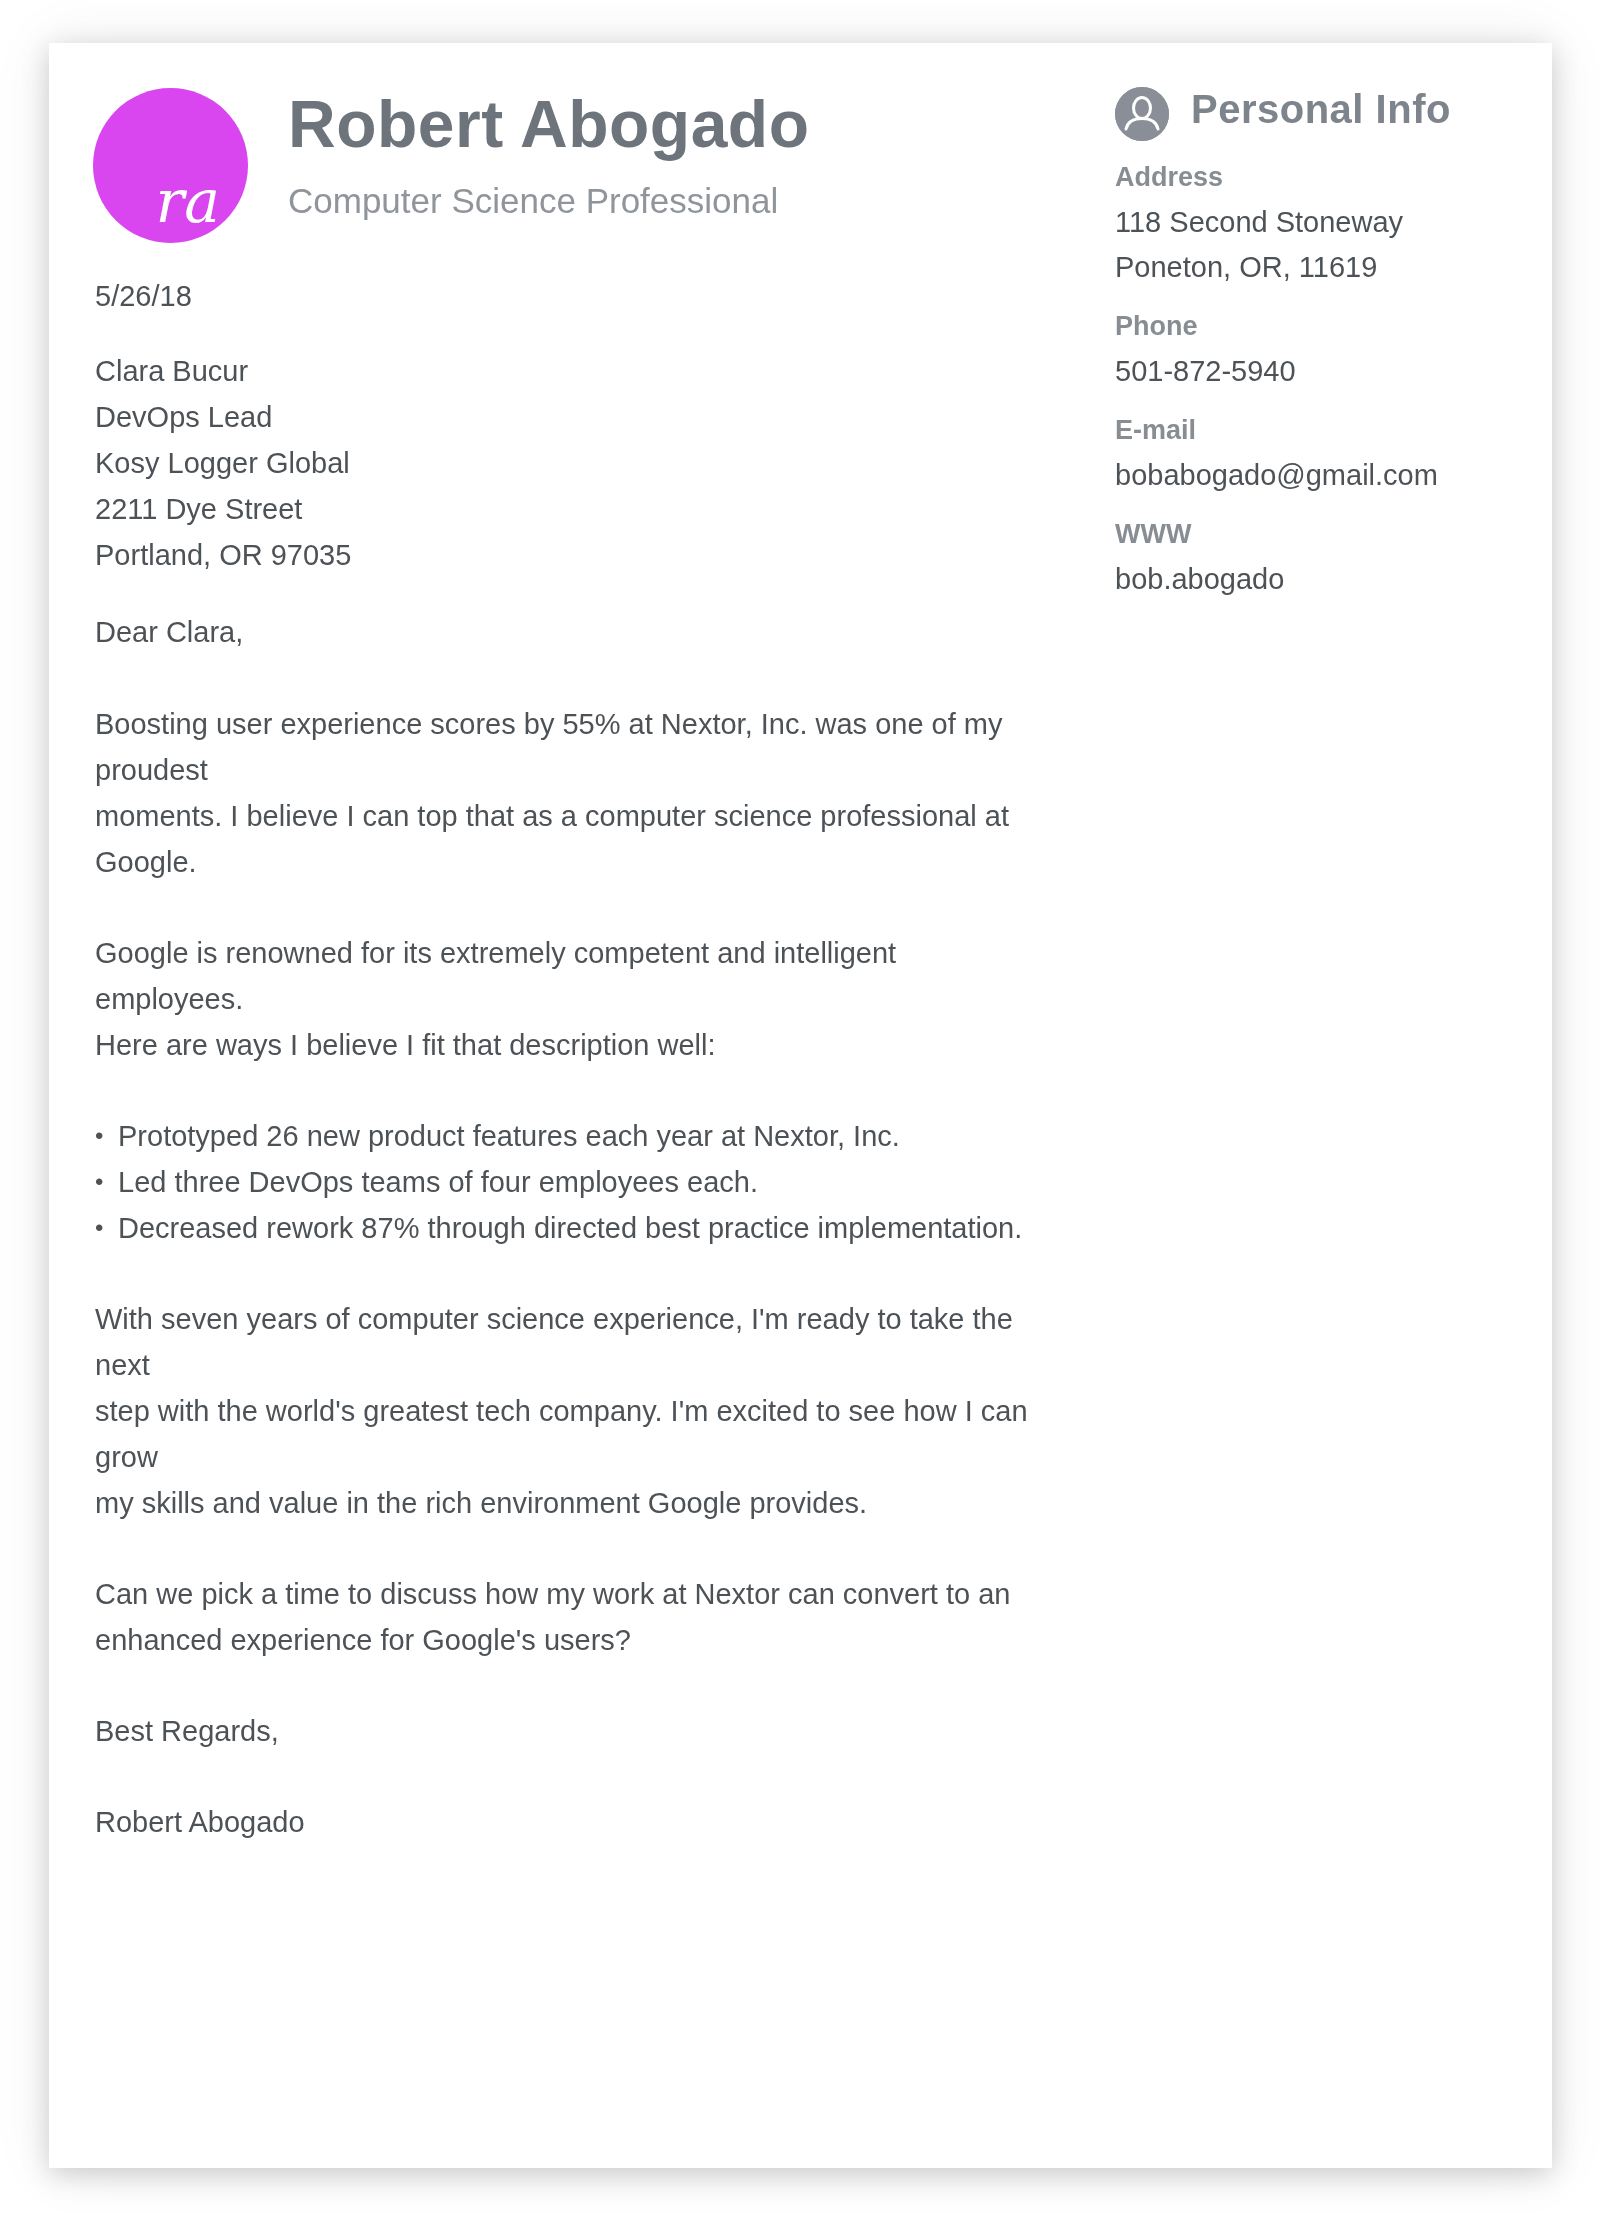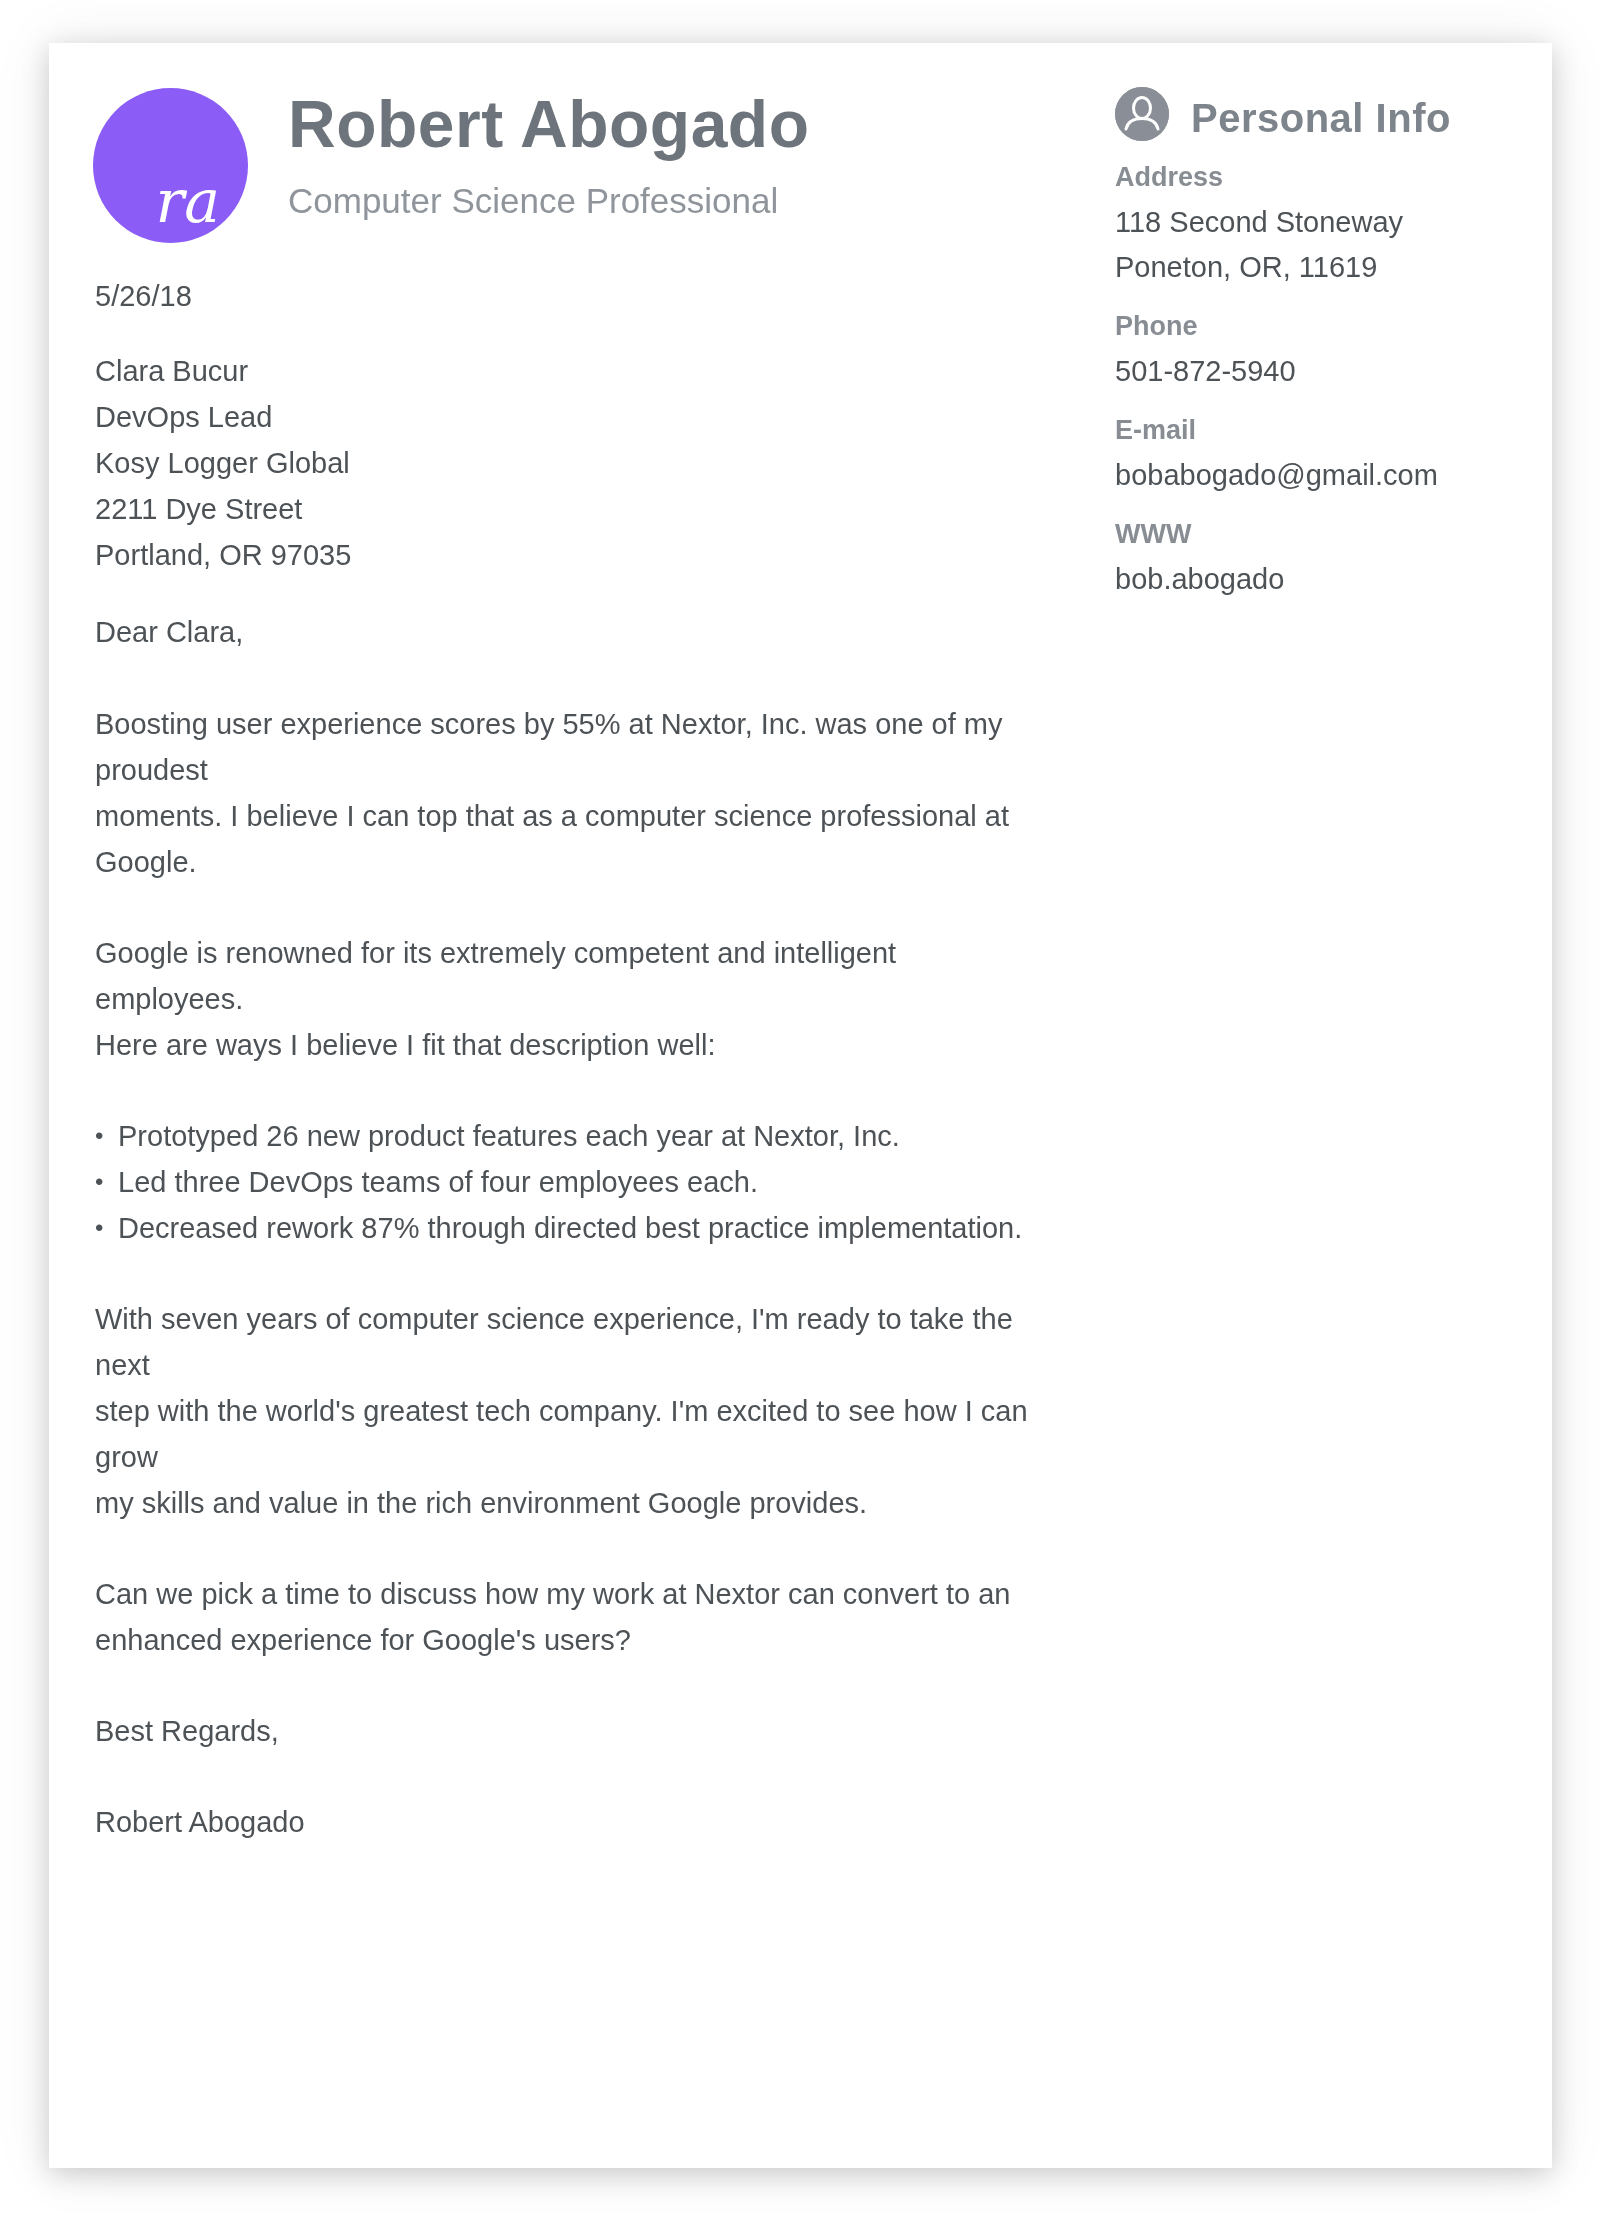--- a/index.html
+++ b/index.html
@@ -26,21 +26,21 @@
   }
 
   
   .avatar {
     position: absolute;
     left: 44px;
     top: 45px;
     width: 155px;
     height: 155px;
     border-radius: 50%;
-    background: #8b5cf6;
+    background: #d946ef;
   }
   .avatar .monogram {
     position: absolute;
     right: 28px;
     bottom: 12px;
     font-family: "DejaVu Serif", serif;
     font-style: italic;
     font-size: 60px;
     line-height: 1;
     color: #ffffff;
@@ -66,21 +66,21 @@
 
   
   .sidebar {
     position: absolute;
     left: 1066px;
     top: 44px;
     width: 400px;
   }
   .sidebar-heading {
     display: flex;
-    align-items: flex-end;
+    align-items: flex-start;
     margin-bottom: 14px;
   }
   .sidebar-heading .icon-circle {
     width: 54px;
     height: 54px;
     border-radius: 50%;
     background: #8a8f97;
     flex: 0 0 auto;
     display: flex;
     align-items: center;

